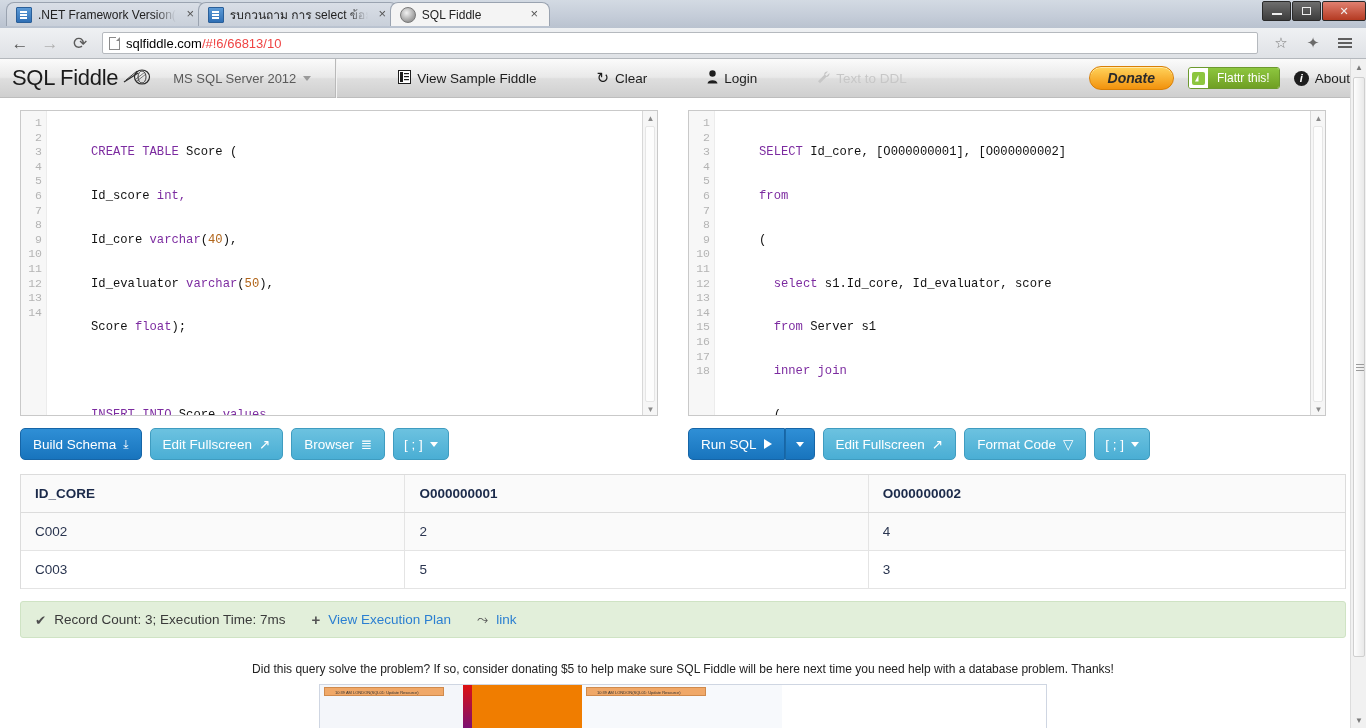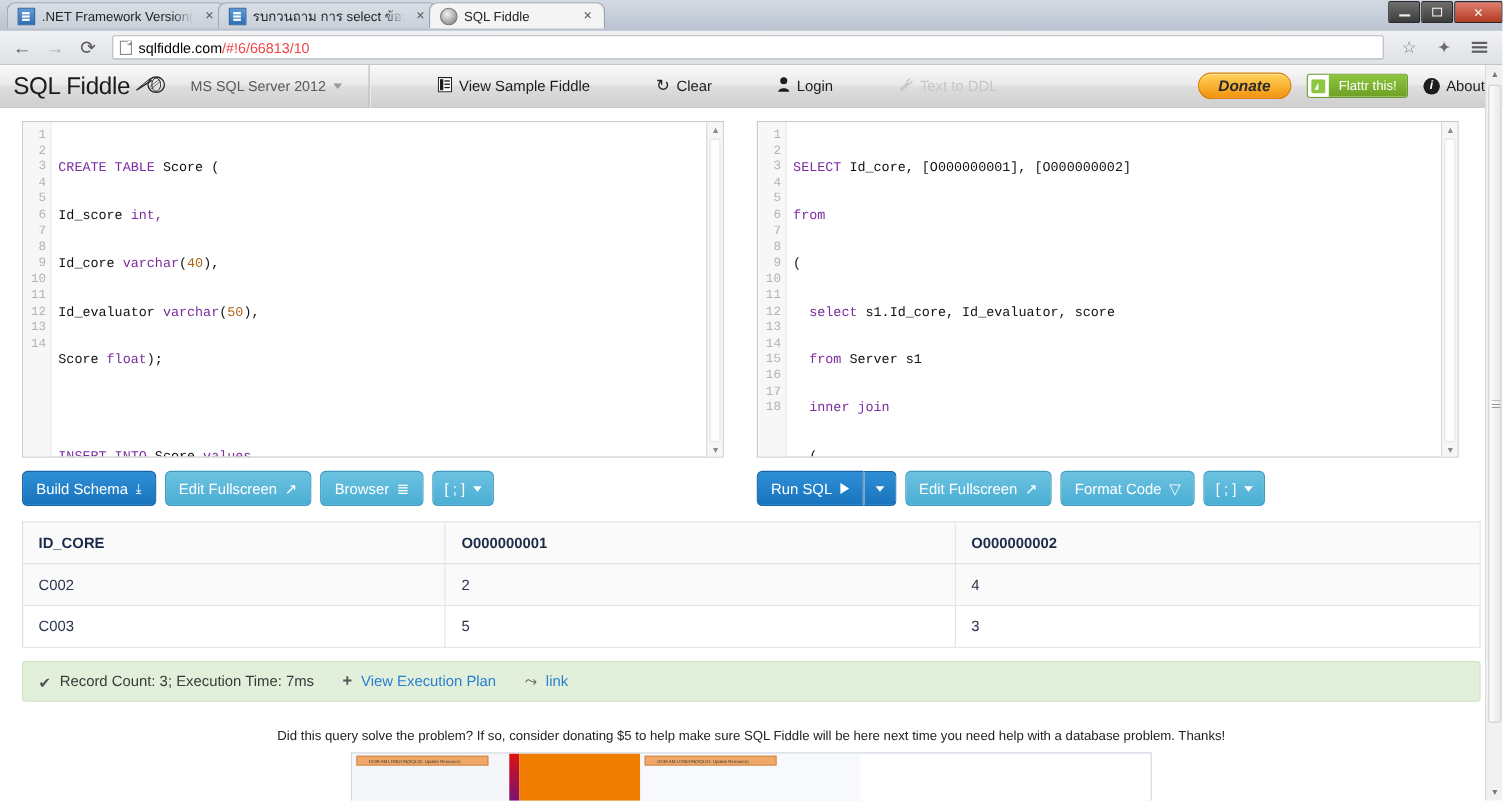--- a/index.html
+++ b/index.html
@@ -189,21 +189,21 @@
     width:26px; background:#f7f7f7; border-right:1px solid #ececec;
     padding-top:5px; text-align:right; flex:0 0 26px;
   }
   .gutter div{
     font-family:"Liberation Mono", monospace; font-size:11.5px; line-height:14.6px;
     color:#b4b4b4; padding-right:4px;
   }
   .code{
     flex:1 1 auto; padding:5px 0 0 6px;
     font-family:"Liberation Mono", monospace; font-size:12.2px; line-height:14.6px;
-    white-space:pre; color:#000; overflow:hidden;
+    white-space:pre; color:#000; overflow:hidden;margin-left:38px;
   }
   .kw{color:#7c2ba0;}
   .num{color:#b1651a;}
   .plain{color:#111;}
   .ed-scroll{
     position:absolute; top:0; right:0; width:15px; height:306px;
     background:#f6f6f6; border-left:1px solid #d8d8d8;
   }
   .ed-scroll .arrow{ width:15px;height:15px;display:flex;align-items:center;justify-content:center;color:#8a8a8a;font-size:8px;}
   .ed-scroll .arrow.bottom{ position:absolute; bottom:0;}

